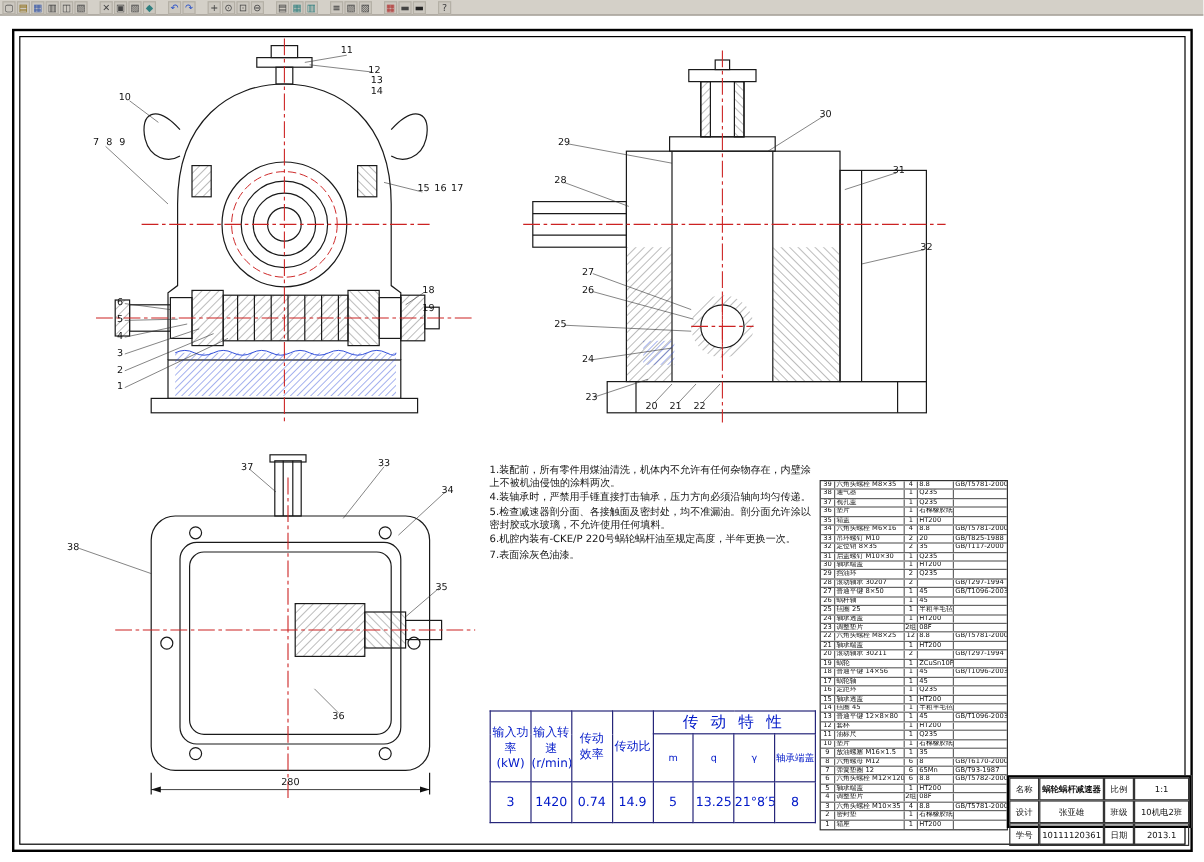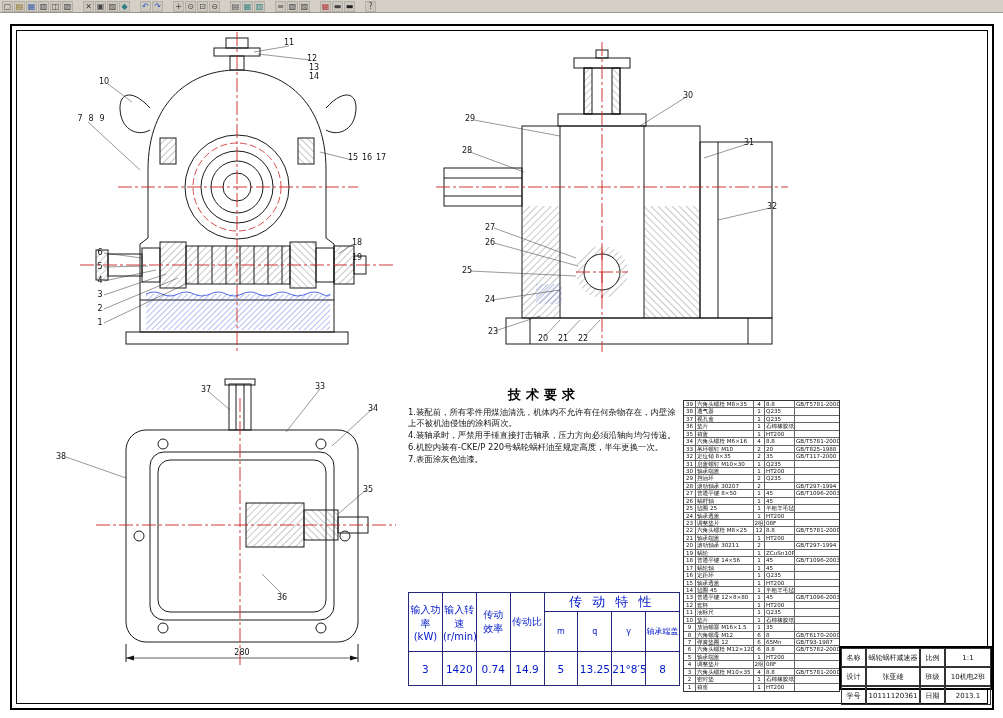--- a/index.html
+++ b/index.html
@@ -27,21 +27,21 @@
 .bom-row{display:flex;height:7.44px;border-bottom:1px solid #666;overflow:hidden}
 .bom-row:last-child{border-bottom:none}
 .bc{font-size:5.6px;line-height:7px;overflow:hidden;white-space:nowrap;border-right:1px solid #666;padding-left:1px;color:#111}
 .c0{width:12px;text-align:center;flex:none;padding-left:0}
 .c1{width:58px;flex:none}
 .c2{width:11px;text-align:center;flex:none;padding-left:0}
 .c3{width:30px;flex:none}
 .c4{flex:1;border-right:none}
 .titleblock{position:absolute;left:839px;top:646px;width:154px;height:44px;z-index:3;display:grid;grid-template-columns:25px 54px 25px 46px;grid-auto-rows:19px;border:2px solid #000;background:#fff}
 .tb-cell{border:1px solid #333;display:flex;align-items:center;justify-content:center;font-size:7px;color:#111;overflow:hidden;white-space:nowrap}
-.tb-strong{font-weight:normal}
+.tb-strong{font-weight:bold}
 </style>
 </head>
 <body>
 
 <div class="toolbar">
     <span class="tbi">▢</span>
     <span class="tbi" style="color: rgb(138, 106, 16);">▤</span>
     <span class="tbi" style="color: rgb(56, 88, 168);">▦</span>
     <span class="tbi">▥</span>
     <span class="tbi">◫</span>
@@ -230,23 +230,23 @@
     <div class="callout" style="left: 373px; top: 408px;">34</div>
     <div class="callout" style="left: 368px; top: 489px;">35</div>
     <div class="callout" style="left: 282px; top: 597px;">36</div>
     <div class="callout" style="left: 206px; top: 389px;">37</div>
     <div class="callout" style="left: 61px; top: 456px;">38</div>
   </div>
 
 <span class="dim-label">280</span>
 
 <div class="tech">
-  <div class="tech-title">技术要求</div>
   <p>1.装配前，所有零件用煤油清洗，机体内不允许有任何杂物存在，内壁涂上不被机油侵蚀的涂料两次。</p>
   <p>4.装轴承时，严禁用手锤直接打击轴承，压力方向必须沿轴向均匀传递。</p>
+  <p>5.检查减速器剖分面、各接触面及密封处，均不准漏油。剖分面允许涂以密封胶或水玻璃，不允许使用任何填料。</p>
   <p>6.机腔内装有-CKE/P 220号蜗轮蜗杆油至规定高度，半年更换一次。</p>
   <p>7.表面涂灰色油漆。</p>
 </div>
 
 <table class="params">
   <tbody>
       <tr>
     <th class="lh" rowspan="2">输入功率
 (kW)</th>
     <th class="lh" rowspan="2">输入转速

